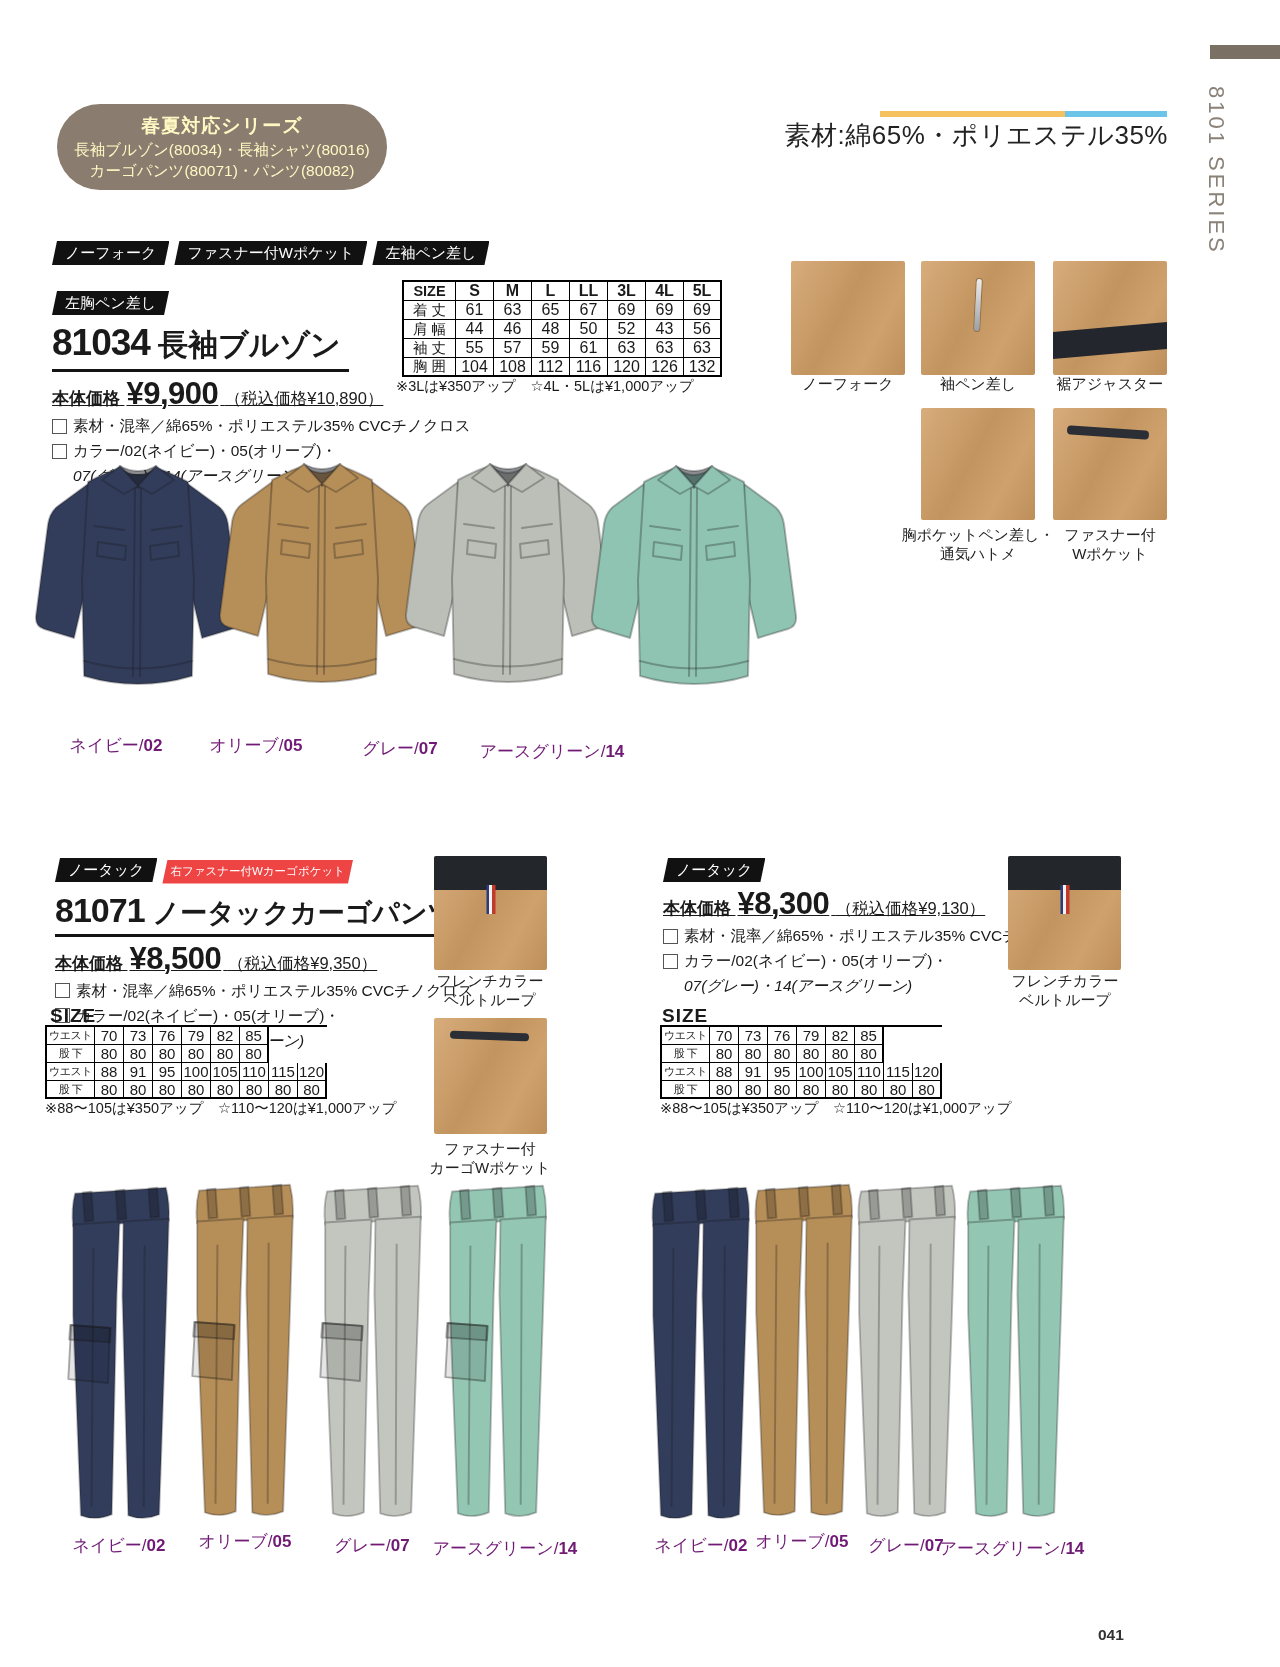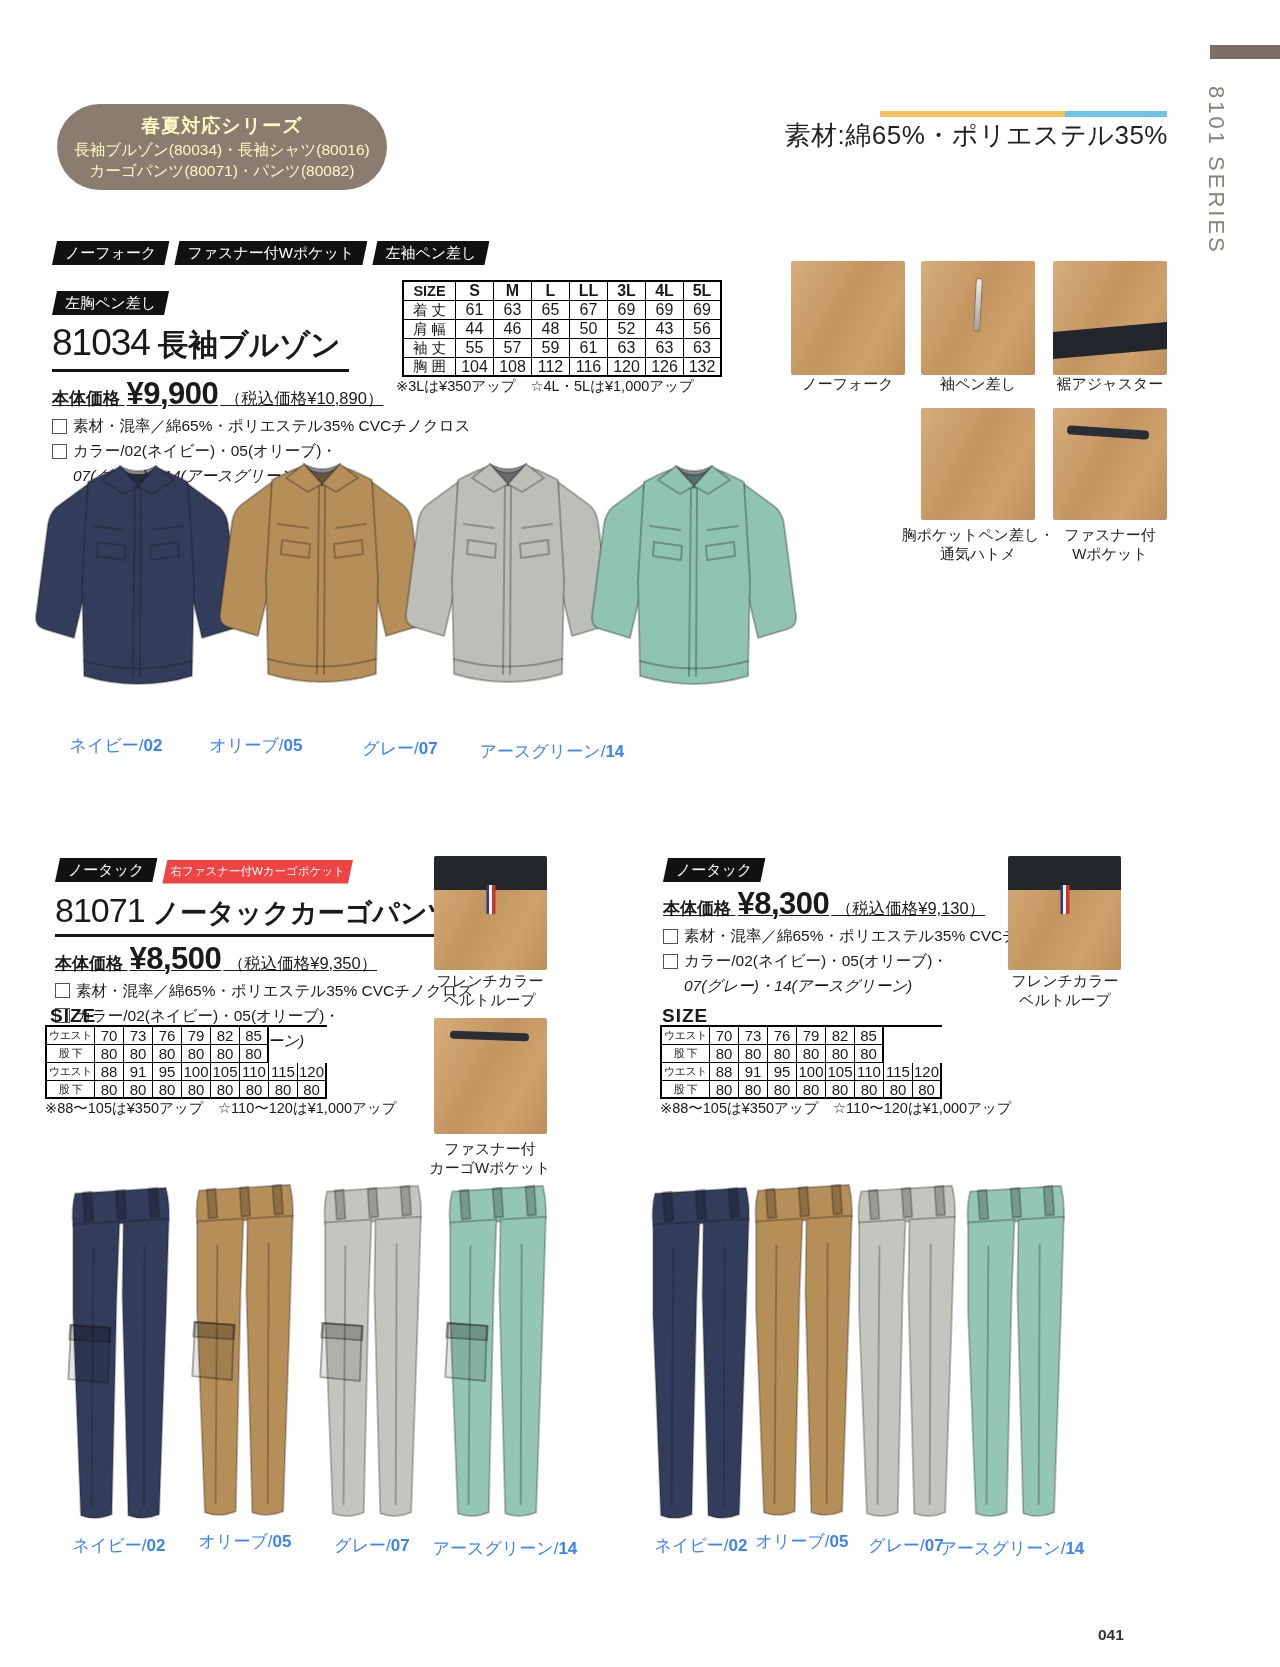--- a/index.html
+++ b/index.html
@@ -19,21 +19,21 @@
   .series-vert{left:1203px;top:86px;writing-mode:vertical-rl;font-size:22px;letter-spacing:3px;color:#8a8177;}
   .page-num{left:1098px;top:1626px;font-size:15.5px;font-weight:bold;color:#333;}
 
   
   .tag{display:inline-block;color:#fff;font-size:15px;line-height:1;padding:4px 13px 5px;
        margin-right:5px;clip-path:polygon(5px 0,100% 0,calc(100% - 5px) 100%,0 100%);white-space:nowrap;}
   .tag.small{font-size:11.5px;padding:6px 8px;}
 
   
   .ptitle{display:inline-block;border-bottom:3px solid #141414;padding:2px 8px 3px 0;white-space:nowrap;margin-top:5px;}
-  .pcode{font-size:37px;font-weight:normal;letter-spacing:-1px;}
+  .pcode{font-size:37px;font-weight:bold;letter-spacing:-1px;}
   .pname{font-size:30px;font-weight:bold;margin-left:8px;}
   .pants .pcode{font-size:34px;}
   .pants .pname{font-size:27px;}
   .price-row{margin-top:4px;white-space:nowrap;text-decoration:underline;}
   .price-label{font-size:17px;font-weight:bold;}
   .price-main{font-size:31px;font-weight:bold;margin:0 2px;letter-spacing:-.5px;}
   .price-tax{font-size:16.5px;}
   .spec-row{display:flex;align-items:center;gap:6px;font-size:15.5px;line-height:1.42;white-space:nowrap;margin-top:3px;}
   .spec-row.indent{margin-left:21px;font-style:italic;}
   .cbx{width:13px;height:13px;border:1.5px solid #555;flex:none;display:inline-block;}
@@ -64,21 +64,21 @@
   .dp-zip::after{content:"";position:absolute;left:12%;top:18%;width:72%;height:9px;background:#2b2e34;border-radius:4px;transform:rotate(4deg);}
   .dp-belt::before{content:"";position:absolute;left:0;right:0;top:0;height:30%;background:#23262b;}
   .dp-belt::after{content:"";position:absolute;left:50%;top:25%;width:9px;height:26%;transform:translateX(-50%);
           background:linear-gradient(90deg,#2c3c7a 33%,#f2f2f2 33% 66%,#c0392b 66%);}
   .dp-cargo::after{content:"";position:absolute;left:14%;top:12%;width:70%;height:8px;background:#2b2e34;border-radius:4px;transform:rotate(2deg);}
   .dcap{position:absolute;font-size:15px;line-height:1.25;text-align:center;color:#222;}
   .dcap span{display:block;white-space:nowrap;}
 
   
   .garment{position:absolute;}
-  .cw-label{position:absolute;width:200px;text-align:center;font-size:17px;white-space:nowrap;color:#3b82f6;}
+  .cw-label{position:absolute;width:200px;text-align:center;font-size:17px;white-space:nowrap;color:#701a75;}
   .cw-label b{font-weight:bold;}
 </style>
 </head>
 <body>
 
 <svg width="0" height="0" style="position:absolute">
   <defs>
     <symbol id="sym-jacket" viewBox="0 0 220 300">
       <g stroke="rgba(25,25,25,.30)" stroke-width="2" stroke-linejoin="round" stroke-linecap="round">
         <path fill="currentColor" d="M60 54 L30 76 Q22 82 20 94 L8 186 Q7 196 16 199 L46 208 L62 140 Z"></path>

